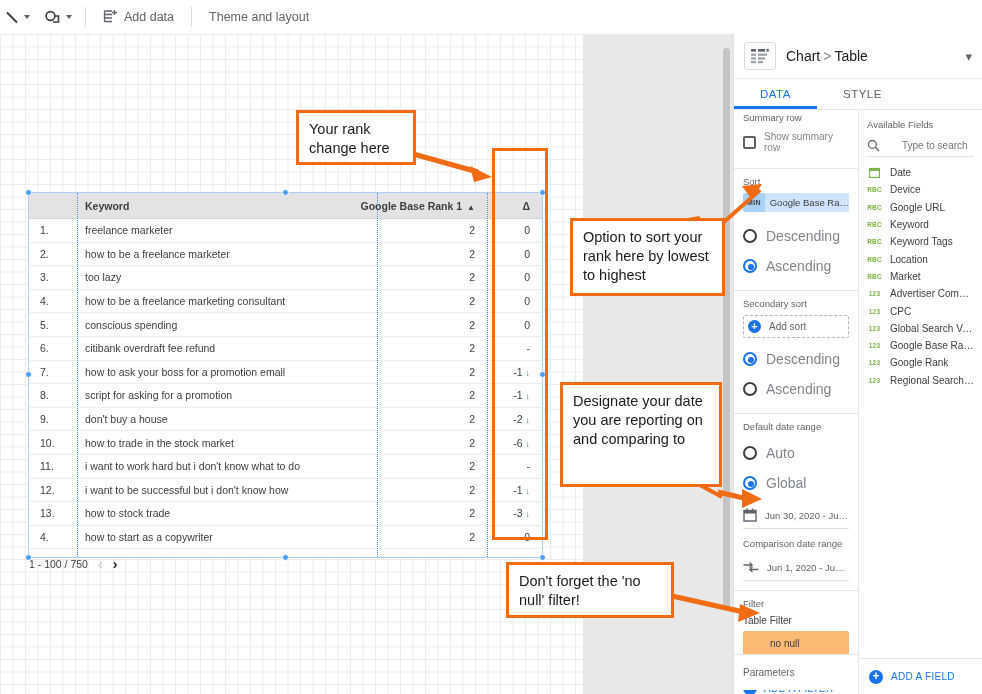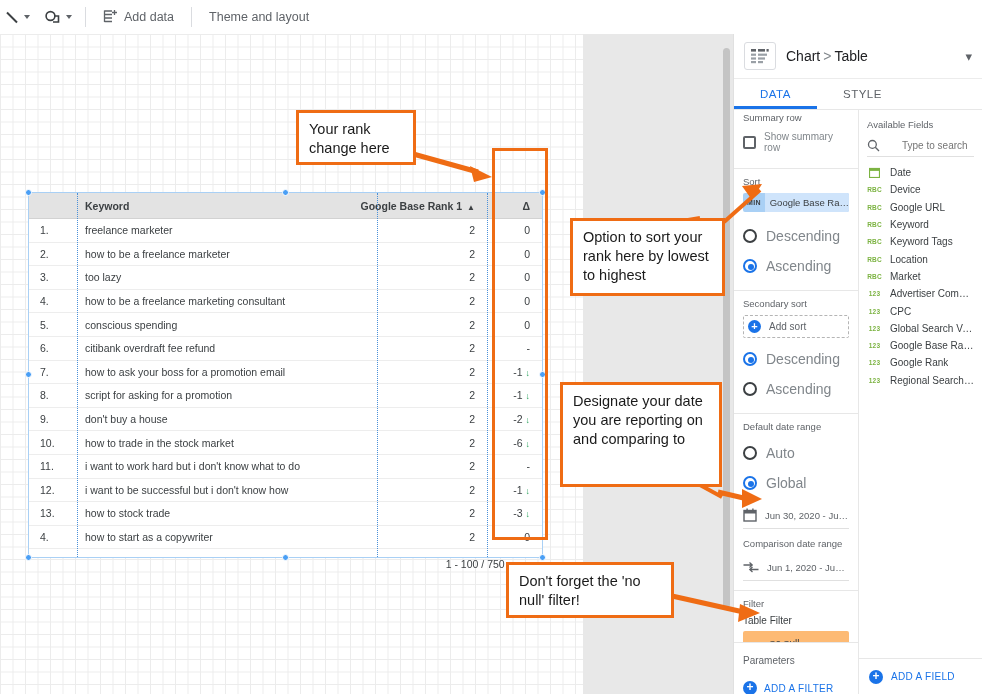--- a/index.html
+++ b/index.html
@@ -62,21 +62,21 @@
         white-space:nowrap;overflow:hidden;text-overflow:ellipsis;}
   .c-rank{width:145px;text-align:right;padding-right:12px;box-sizing:border-box;color:#3c4043;font-size:10.5px;}
   .c-delta{width:55px;text-align:right;padding-right:12px;box-sizing:border-box;color:#3c4043;font-size:10.5px;}
   .tw-head .c-kw{padding-left:8px;}
   .sort-caret{font-size:8px;color:#3c4043;margin-left:5px;}
   .dn{color:#27a05a;font-size:9px;margin-left:3px;}
   
   .vguide{position:absolute;top:0;bottom:0;width:0;border-left:1px dotted #4a90d9;}
   #vg1{left:48px;} #vg2{left:348px;} #vg3{left:458px;}
   #tw-footer{
-    display:flex;align-items:center;justify-content:flex-end;
+    display:flex;align-items:center;
     height:30px;padding-right:8px;color:#3c4043;font-size:10.5px;gap:10px;
   }
   .pg-arrow{font-size:14px;line-height:1;cursor:pointer;}
   .pg-prev{color:#bdbdbd;}
   .pg-next{color:#202124;font-weight:bold;}
   
   .handle{position:absolute;width:7px;height:7px;border-radius:50%;
           background:#4a9ff5;border:1px solid #fff;box-sizing:border-box;z-index:6;}
 
   
@@ -180,21 +180,21 @@
     color:#7cb342;letter-spacing:.2px;
   }
   .af-name{font-size:10px;color:#3c4043;white-space:nowrap;overflow:hidden;text-overflow:ellipsis;}
   #rp-footer{
     position:absolute;left:0;bottom:0;width:100%;height:36px;
     border-top:1px solid #e7e7e7;display:flex;align-items:center;gap:8px;
     padding-left:10px;box-sizing:border-box;background:#fff;
   }
   #rp-footer .add-filter-lbl{font-size:10px;}
   #params-row{
-    position:absolute;left:0;bottom:16px;width:124px;height:36px;
+    position:absolute;left:0;bottom:4px;width:124px;height:36px;
     border-top:1px solid #e7e7e7;display:flex;align-items:center;padding-left:9px;
     box-sizing:border-box;background:#fff;font-size:10px;color:#5f6368;
   }
 </style>
 </head>
 <body>
 
 <div id="toolbar">
   <div class="tb-tool">
     <svg width="17" height="17" viewBox="0 0 17 17">

